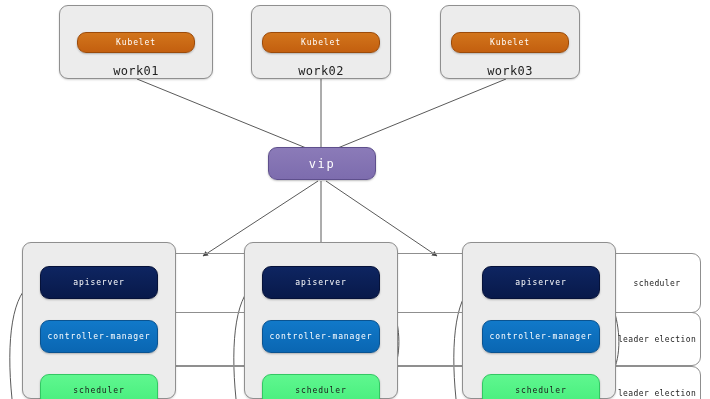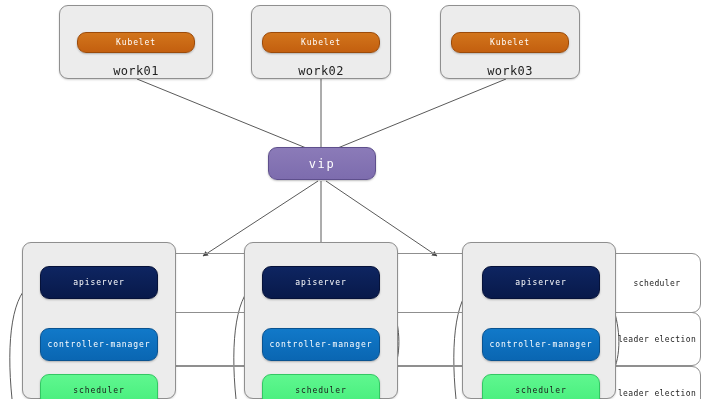--- a/index.html
+++ b/index.html
@@ -106,21 +106,20 @@
     width: 118px;
     height: 33px;
   }
   .apiserver-pill {
     background: linear-gradient(#0e2561, #08194a);
     border: 1px solid #061239;
   }
   .cm-pill {
     background: linear-gradient(#1179c9, #0a66b2);
     border: 1px solid #0a5390;
-    margin-top: 8px;
   }
   .sched-pill {
     background: linear-gradient(#5ff78f, #46ee7c);
     border: 1px solid #33c763;
     color: #1a1a1a;
   }
   .pill-label {
     pointer-events: none;
   }
 </style>

